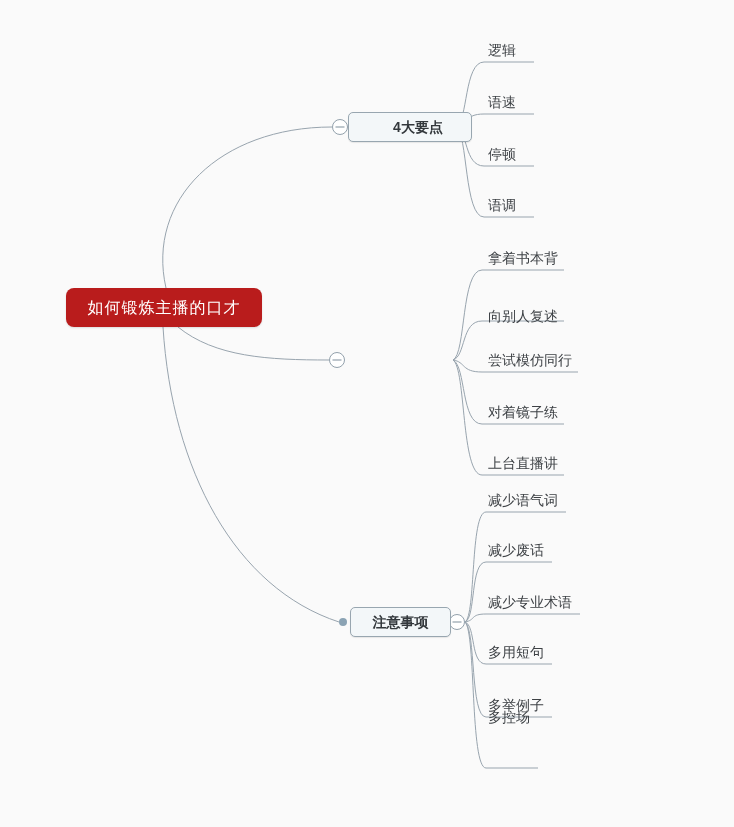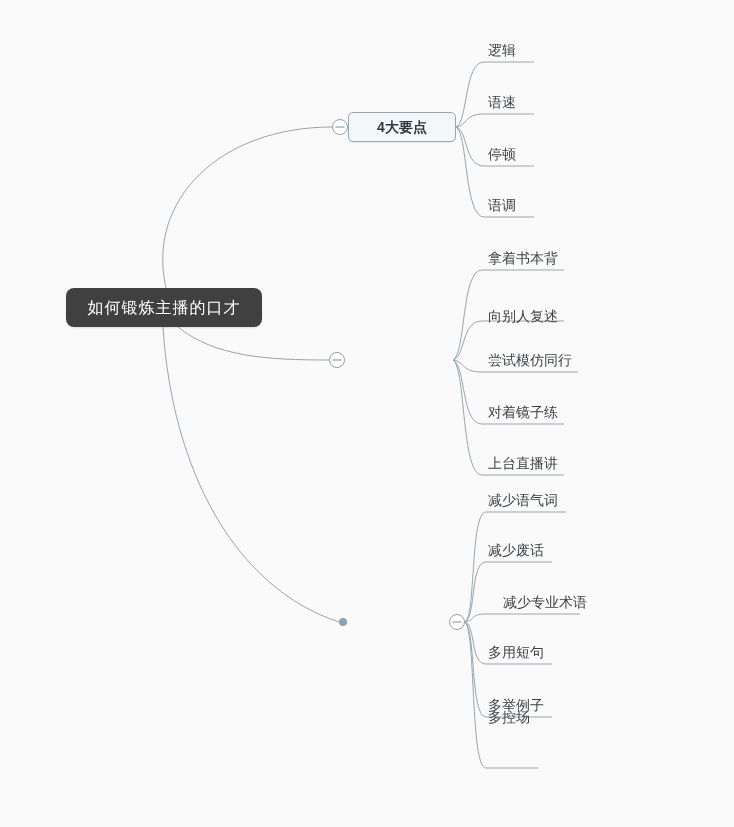--- a/index.html
+++ b/index.html
@@ -37,21 +37,21 @@
   .anchor-dot {
     fill: #8ba3b4;
     stroke: none;
   }
   .root-node {
     position: absolute;
     left: 66px;
     top: 288px;
     width: 196px;
     height: 39px;
-    background: #404040;
+    background: #b91c1c;
     border-radius: 8px;
     color: #ffffff;
     font-size: 16px;
     line-height: 39px;
     text-align: center;
     letter-spacing: 1px;
     box-shadow: 0 1px 2px rgba(0,0,0,0.12);
     cursor: default;
   }
   .branch-node {
@@ -119,33 +119,34 @@
       <line class="toggle-minus" x1="332.5" y1="360" x2="341.5" y2="360"></line>
     </g>
     <g>
       <circle class="toggle-circle" cx="457" cy="622" r="7.5"></circle>
       <line class="toggle-minus" x1="452.5" y1="622" x2="461.5" y2="622"></line>
     </g>
   </svg>
 
   <div class="root-node">如何锻炼主播的口才</div>
 
-  <div class="branch-node" style="left:348px; top:112px; width:106px;">4大要点</div>
+  <div class="branch-node" style="left:348px; top:112px; width:106px;padding-left:16px;">4大要点</div>
+  <div class="branch-node" style="left:350px; top:607px; width:99px;">注意事项</div>
 
   <div class="leaf-label" style="top:40px;text-align:center;">逻辑</div>
   <div class="leaf-label" style="top:92px;">语速</div>
   <div class="leaf-label" style="top:144px;">停顿</div>
   <div class="leaf-label" style="top:195px;">语调</div>
 
   <div class="leaf-label" style="top:248px;">拿着书本背</div>
   <div class="leaf-label" style="top:306px;">向别人复述</div>
   <div class="leaf-label" style="top:350px;">尝试模仿同行</div>
   <div class="leaf-label" style="top:402px;">对着镜子练</div>
   <div class="leaf-label" style="top:453px;">上台直播讲</div>
 
   <div class="leaf-label" style="top:490px;">减少语气词</div>
   <div class="leaf-label" style="top:540px;">减少废话</div>
-  <div class="leaf-label" style="top:592px;margin-left:15px;">减少专业术语</div>
+  <div class="leaf-label" style="top:592px;">减少专业术语</div>
   <div class="leaf-label" style="top:642px;">多用短句</div>
   <div class="leaf-label" style="top:695px;text-align:right;">多举例子</div>
   <div class="leaf-label" style="top:707px;">多控场</div>
 
 </div>
 
 </body></html>

